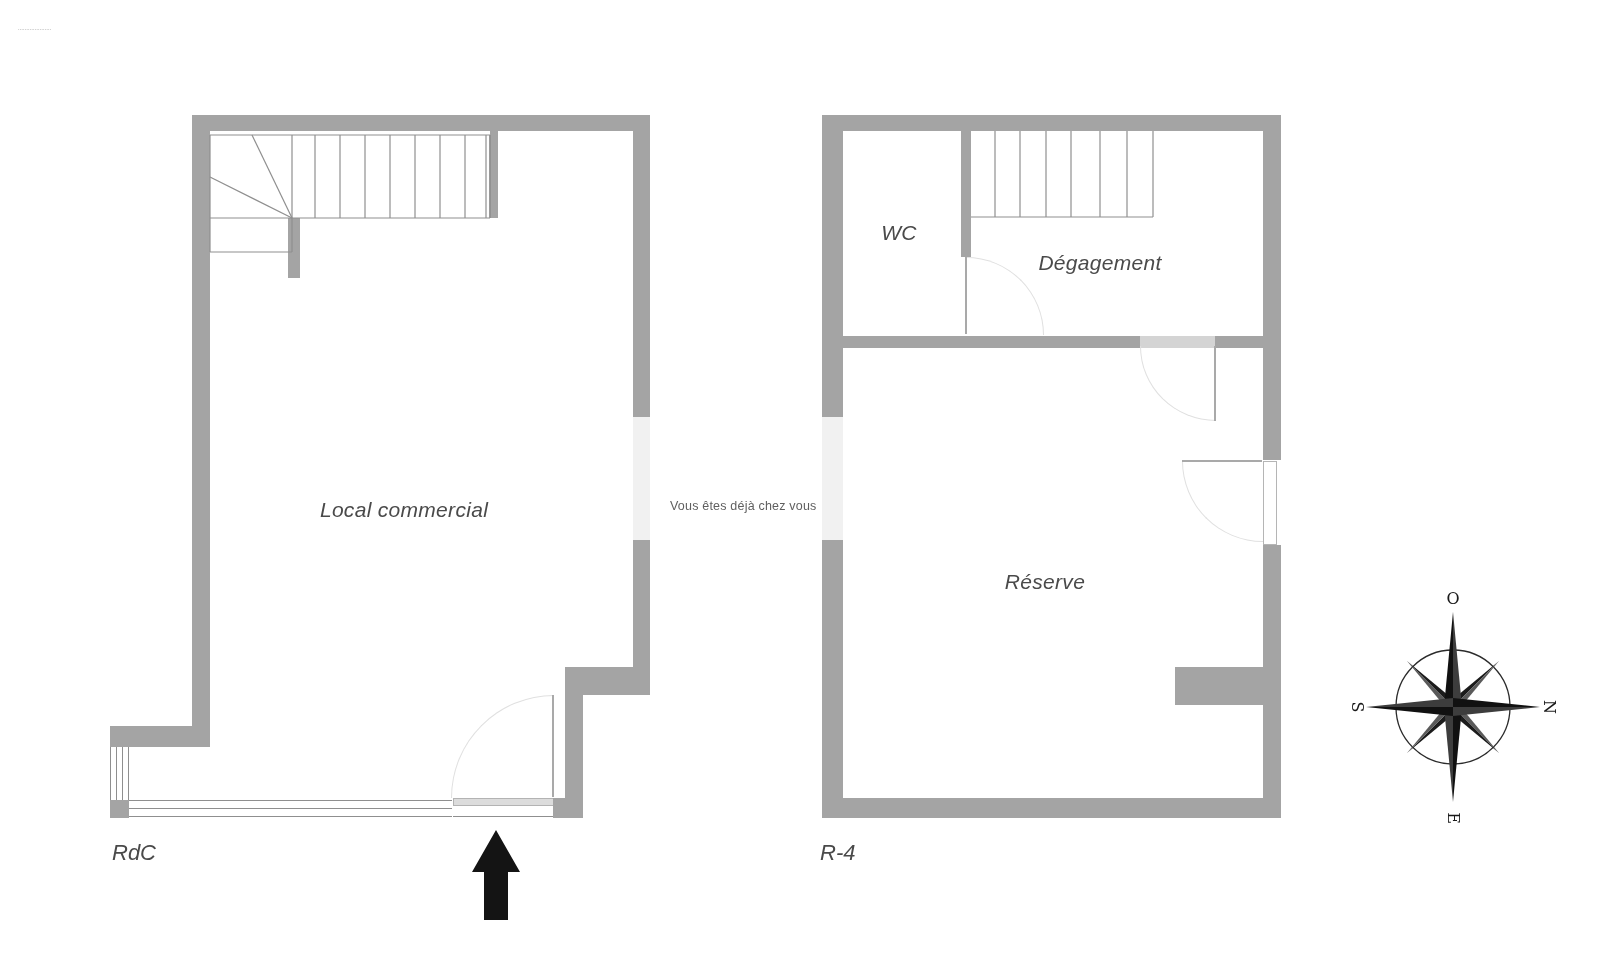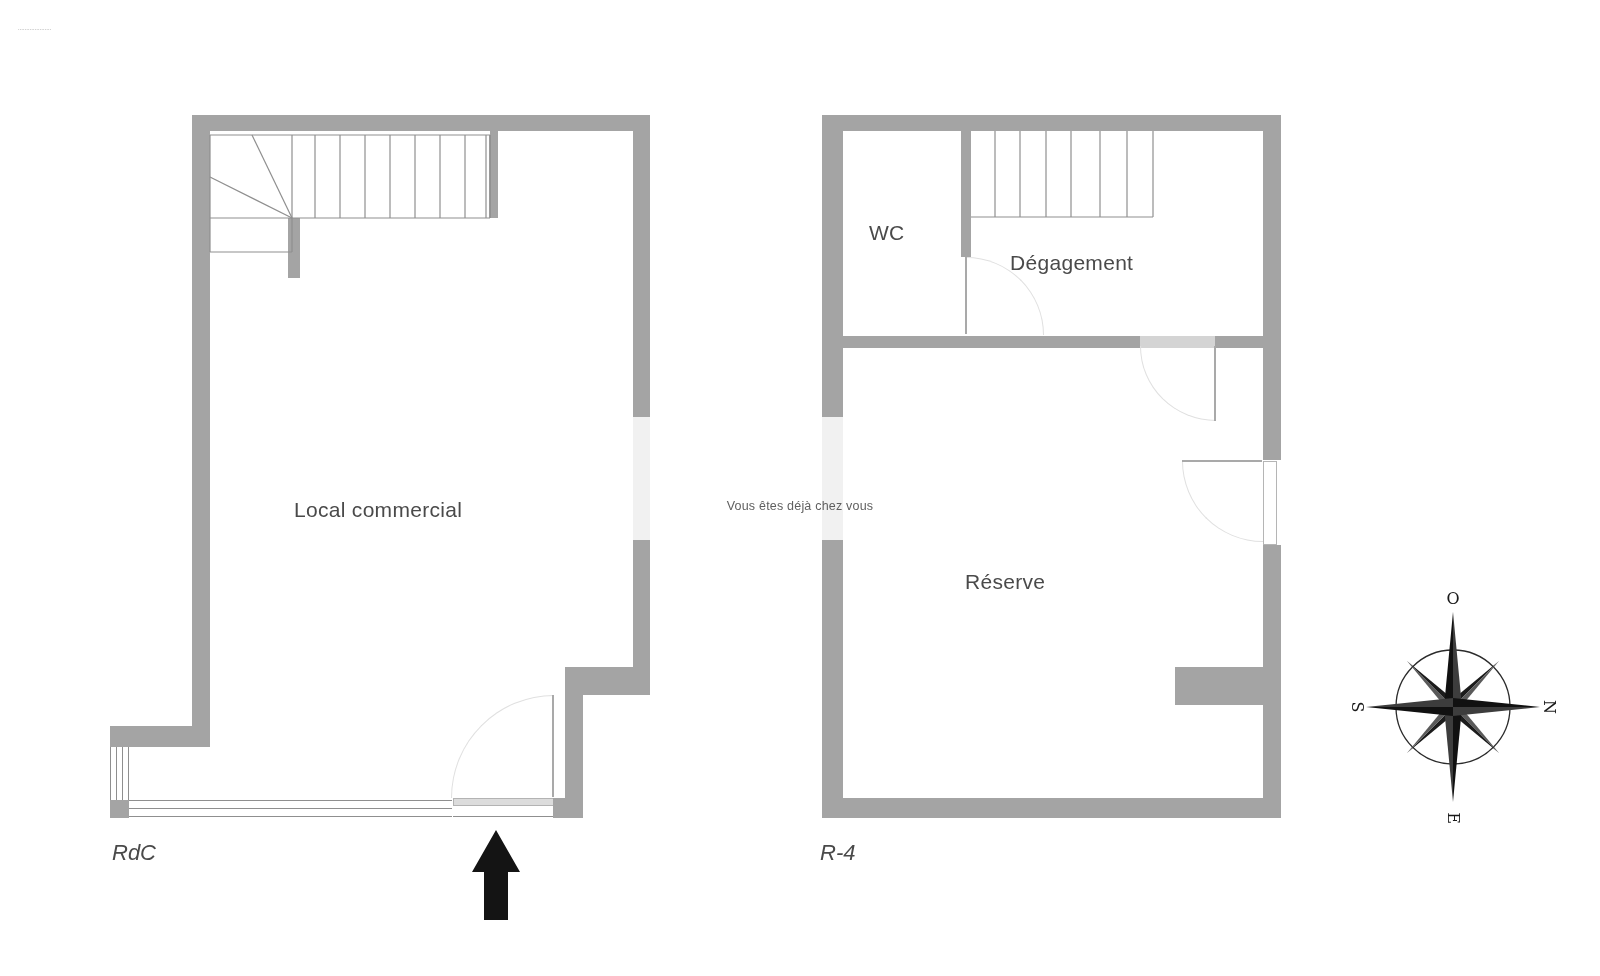--- a/index.html
+++ b/index.html
@@ -1,38 +1,38 @@
 <!DOCTYPE html>
 <html style="--wall: #a4a4a4; --wall-light: #d4d4d4; --line: #8f8f8f; --arc: #e0e0e0; --text: #4a4a4a; --arrow: #141414; --logo-teal: #a7cfcf; --logo-gray: #6a6a6a;"><head>
 <meta charset="utf-8">
 <style>
   html,body{margin:0;padding:0;background:#fff;}
   #stage{position:relative;width:1600px;height:976px;background:#ffffff;overflow:hidden;
          font-family:"Liberation Sans",sans-serif;}
   .wall{position:absolute;background:var(--wall);}
   .wall-light{position:absolute;background:var(--wall-light);}
   .thinline{position:absolute;background:var(--line);}
-  .room-label{position:absolute;color:var(--text);font-size:21px;
-              letter-spacing:.3px;}
+  .room-label{position:absolute;color:var(--text);font-size:21px;text-align:center;
+              letter-spacing:.3px;font-style:italic;}
   .floor-label{position:absolute;color:var(--text);font-size:22px;font-style:italic;}
   .arc{position:absolute;border:0 solid var(--arc);}
   .arc.tl{border-top-left-radius:100%;border-top-width:1.5px;border-left-width:1.5px;}
   .arc.tr{border-top-right-radius:100%;border-top-width:1.5px;border-right-width:1.5px;}
   .arc.bl{border-bottom-left-radius:100%;border-bottom-width:1.5px;border-left-width:1.5px;}
   .leaf{position:absolute;background:#a9a9a9;}
   svg line{stroke:var(--line);stroke-width:1.2;}
   #watermark{position:absolute;left:18px;top:26px;font-size:5px;color:#474747;
              filter:blur(.4px);letter-spacing:0;}
   #logo-box{position:absolute;left:628px;top:417px;width:322px;height:123px;
             background:rgba(255,255,255,.85);z-index:5;}
   #logo-line{position:absolute;left:22px;top:8px;white-space:nowrap;
              font-size:58px;font-weight:bold;letter-spacing:-1px;line-height:1;}
   .logo-teal{color:var(--logo-teal);}
   .logo-gray{color:var(--logo-gray);}
-  #logo-tagline{position:absolute;right:20px;top:82px;width:260px;text-align:center;
+  #logo-tagline{position:absolute;right:20px;top:82px;width:260px;text-align:left;
                 font-size:12.5px;color:#5f5f5f;letter-spacing:.2px;}
   .door-frame{position:absolute;background:#fff;border:1px solid #b5b5b5;}
   .sill{position:absolute;background:#dcdcdc;border:1px solid #b3b3b3;}
 </style>
 </head>
 <body>
 
 <div id="stage">
 
   <div id="watermark">····················</div>

